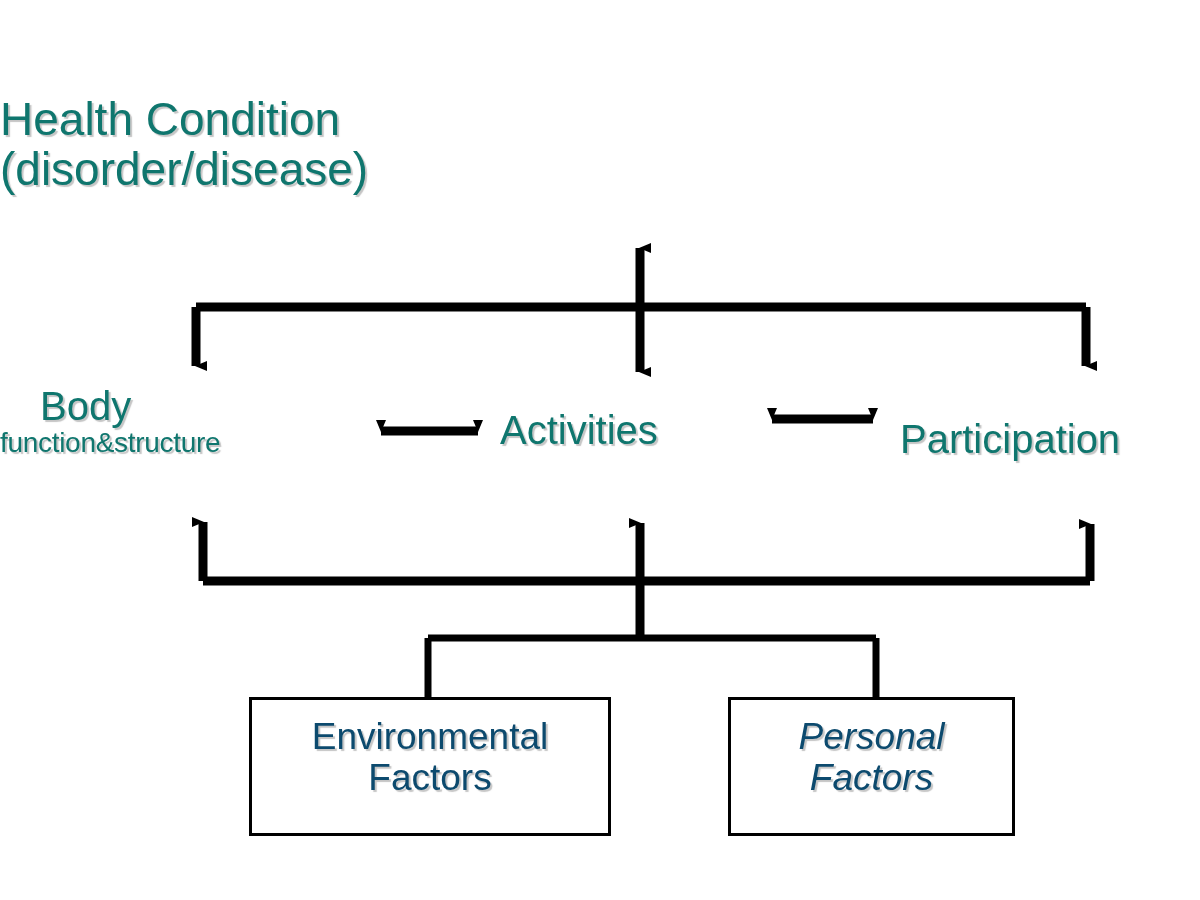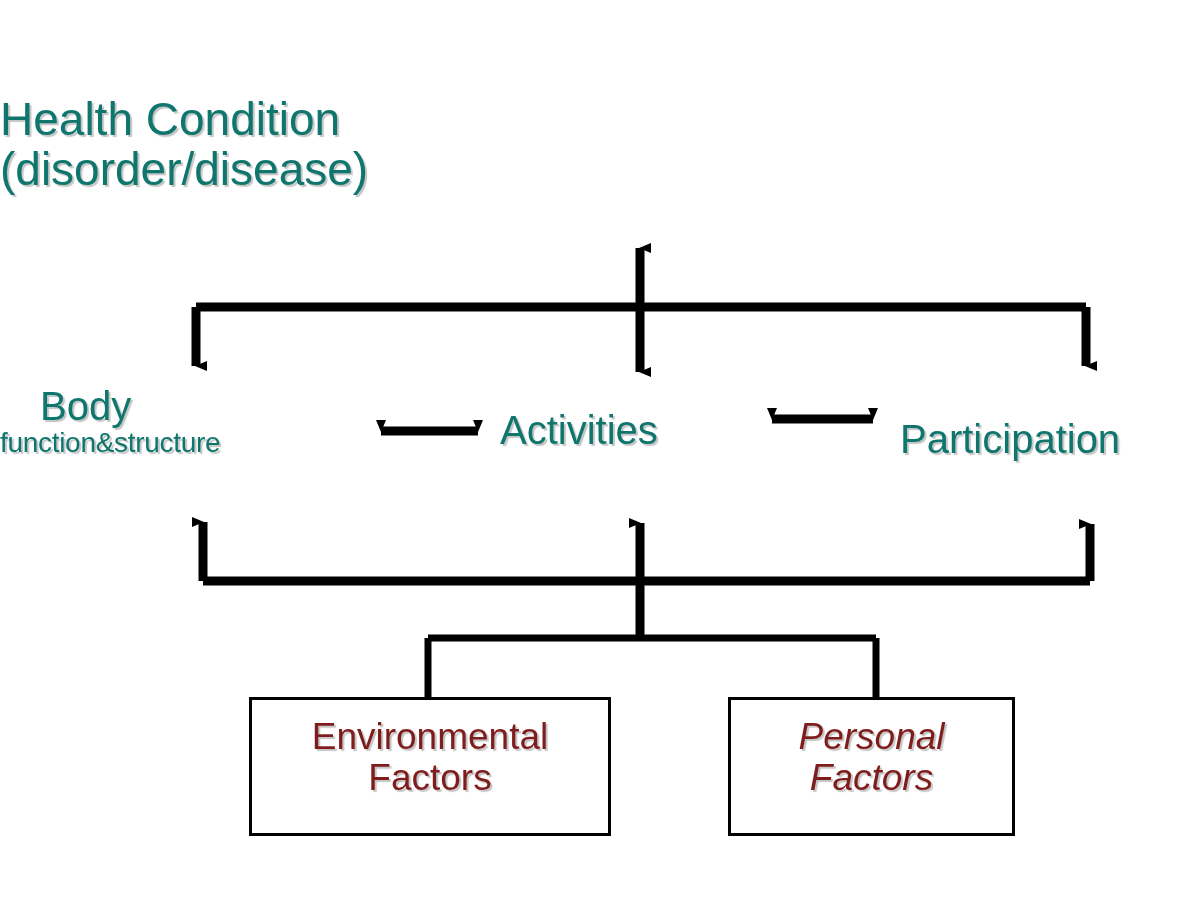--- a/index.html
+++ b/index.html
@@ -58,21 +58,21 @@
     left: 900px;
     top: 408px;
     width: 300px;
     font-size: 40px;
     margin-top: 11px;
   }
   .box-label {
     position: absolute;
     text-align: center;
     font-size: 37px;
-    color: #7f1d1d;
+    color: #0c4a6e;
     text-shadow: 2px 2px 1px rgba(150,150,150,0.55);
     line-height: 1.12;
     font-family: "Liberation Sans", sans-serif;
   }
   #env-factors-label {
     left: 249px;
     top: 716px;
     width: 362px;
   }
   #personal-factors-label {

